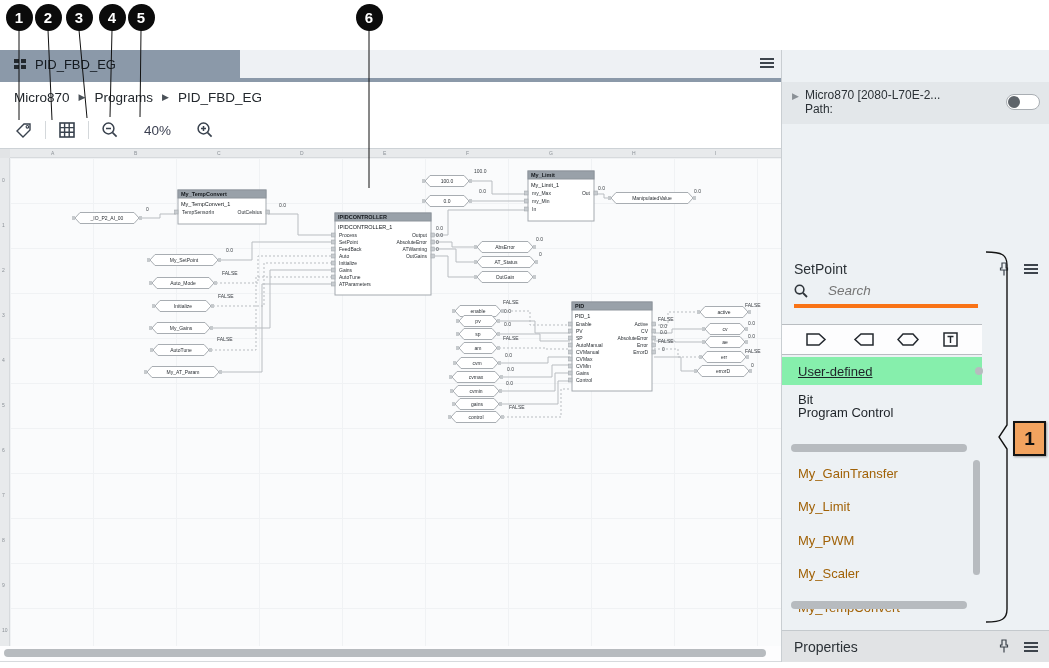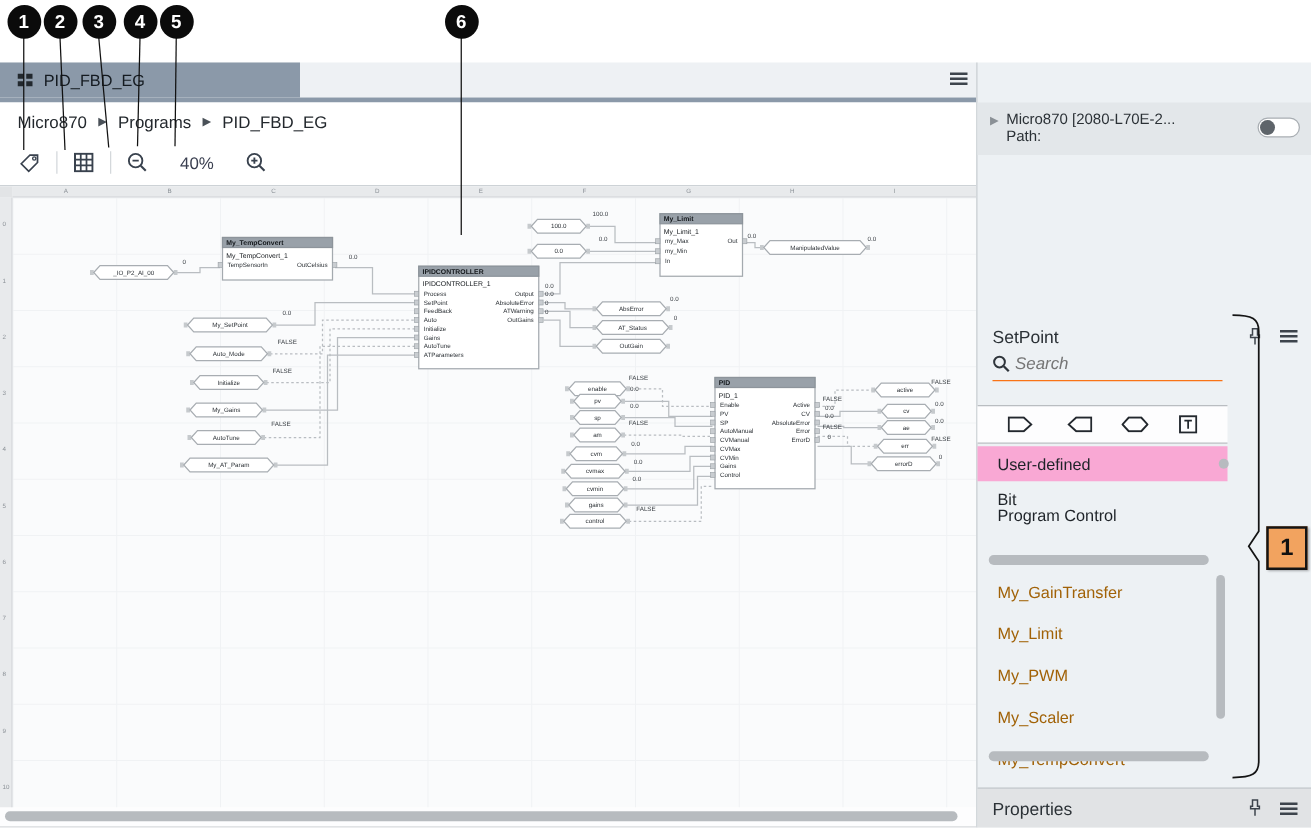--- a/index.html
+++ b/index.html
@@ -56,29 +56,29 @@
   .panel-header { position:absolute; left:0; width:268px; height:32px; display:flex; align-items:center;
                   padding:0 12px; font-size:14px; color:#2b3136; }
   .ph-icons { margin-left:auto; display:flex; align-items:center; gap:14px; }
   .conn-row { position:absolute; left:0; top:32px; width:268px; height:42px; background:#e3e7ea;
               display:flex; padding:6px 10px 0 10px; font-size:12px; color:#2b3136; }
   .toggle { width:34px; height:16px; border:1px solid #a9aeb3; background:#fff; border-radius:9px;
             position:relative; margin-left:auto; margin-top:6px; cursor:pointer; }
   .toggle .knob { position:absolute; left:1px; top:1px; width:12px; height:12px; border-radius:50%;
                   background:#5e646a; }
   .searchrow { position:absolute; left:12px; top:233px; width:184px; display:flex; align-items:center;
-               gap:4px; border-bottom:1px solid #f97316; padding-bottom:6px; }
+               gap:20px; border-bottom:4px solid #f97316; padding-bottom:6px; }
   .searchrow input { border:none; outline:none; background:transparent; font-style:italic;
                      font-size:13.5px; color:#6e747a; width:140px; font-family:"Liberation Sans",sans-serif; }
   .shape-row { position:absolute; left:0; top:274px; width:200px; height:31px; background:#fdfdfe;
                border-top:1px solid #b9bdc1; border-bottom:1px solid #b9bdc1; display:flex;
                align-items:center; justify-content:space-around; padding:0 12px; }
   .cat-item { position:absolute; left:0; width:200px; height:28px; display:flex; align-items:center;
               padding-left:16px; font-size:13px; color:#1e2328; cursor:pointer; }
-  .cat-item.sel { background:#f9a8d4; }
+  .cat-item.sel { background:#86efac;text-decoration:underline; }
   .blk-item { position:absolute; left:0; width:190px; height:30px; display:flex; align-items:center;
               padding-left:16px; font-size:13px; color:#a16207; cursor:pointer; }
   .props-header { position:absolute; left:0; top:580px; width:268px; height:32px; background:#e1e3e5;
                   border-top:1px solid #c4c9cd; display:flex; align-items:center; padding:0 12px;
                   font-size:14px; color:#2b3136; }
   .scroll-dot { position:absolute; width:8px; height:8px; border-radius:50%; background:#b7bbbf; }
 
   .callout1 { position:absolute; left:1013px; top:421px; width:33px; height:35px; background:#f2a35f;
               border:2px solid #141414; display:flex; align-items:center; justify-content:center;
               font-size:19px; font-weight:bold; color:#111; box-shadow:1px 1px 2px rgba(0,0,0,.35);

